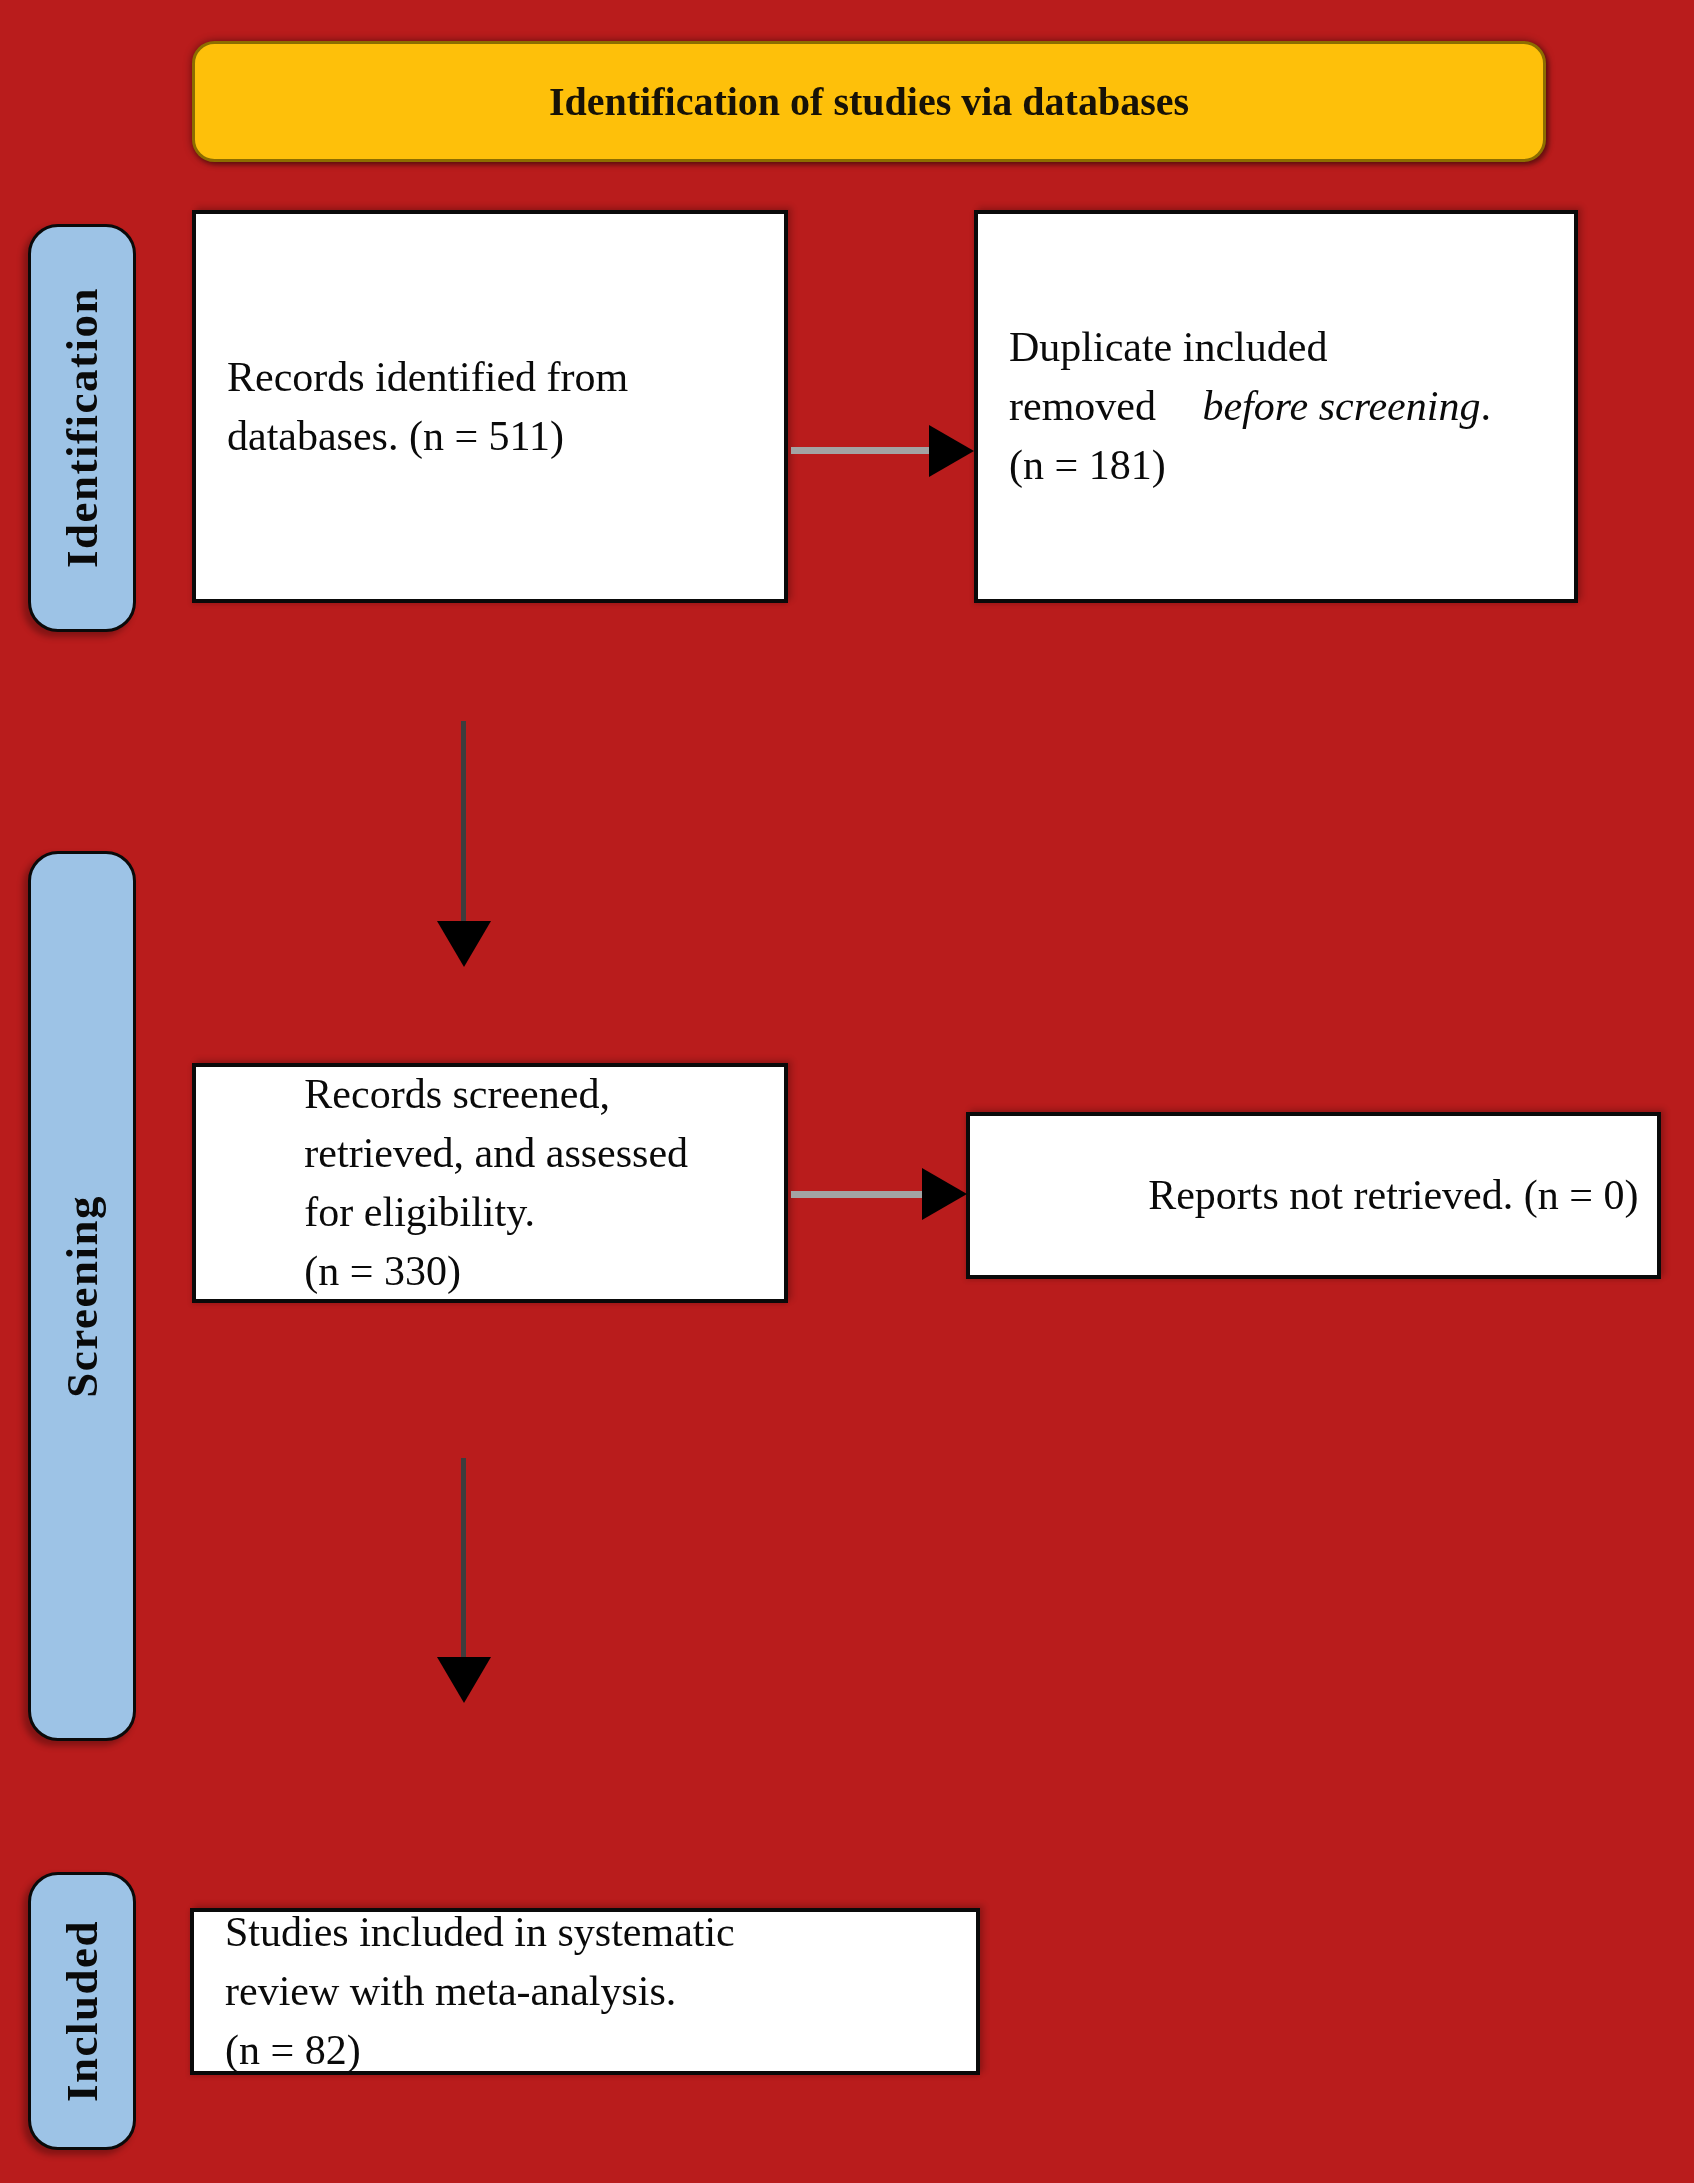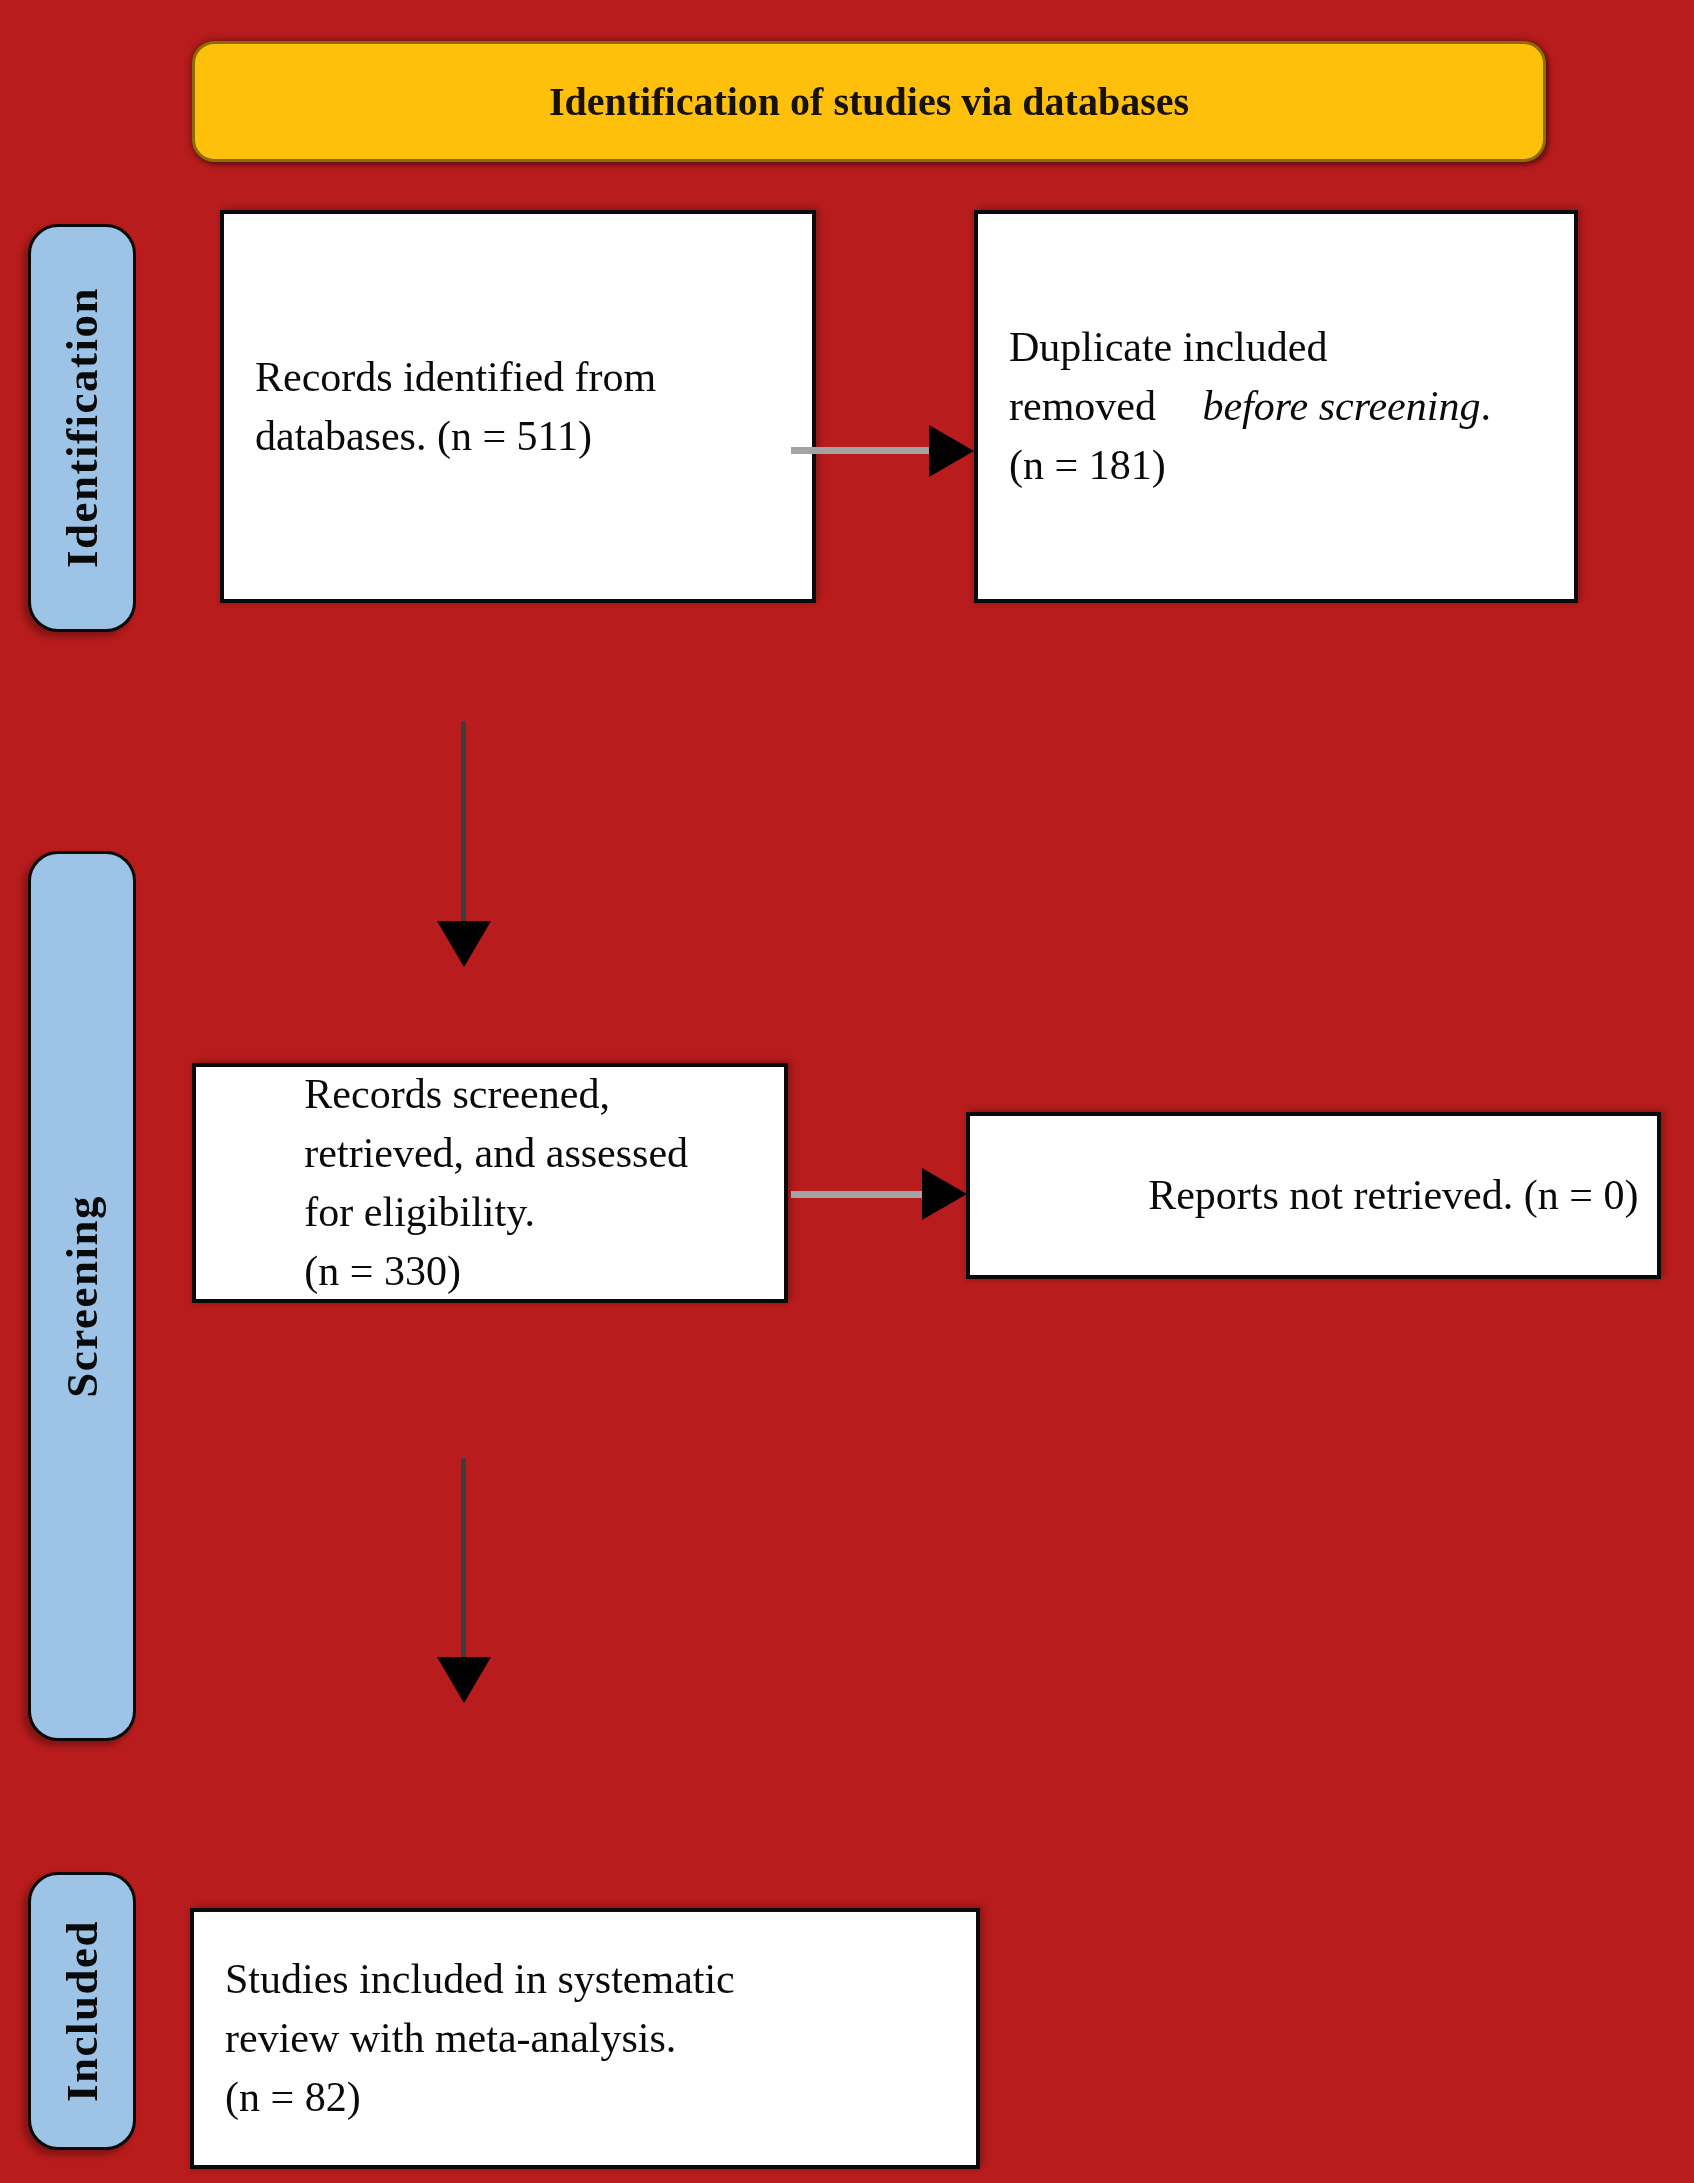--- a/index.html
+++ b/index.html
@@ -50,25 +50,25 @@
     position:absolute;box-sizing:border-box;
     background:var(--box-bg,#ffffff);
     border:4.5px solid var(--box-border,#0a0a0a);
     box-shadow:3.7px -3px 6px rgba(0,0,0,.20), -1.5px 2.2px 4.5px rgba(0,0,0,.12);
     display:flex;align-items:center;
     font-size:42px;line-height:1.4;
     padding:0 18.6px 0 31px;
   }
   .flow-box .box-text{white-space:nowrap;}
   .flow-box em{font-style:italic;margin-left:36px;}
-  .box-records-identified{left:192px;top:210px;width:596px;height:393px;margin-left:28px;}
+  .box-records-identified{left:192px;top:210px;width:596px;height:393px;}
   .box-duplicate-records{left:974px;top:210px;width:604px;height:393px;}
   .box-records-screened{left:192px;top:1063px;width:596px;height:240px;justify-content:center;}
   .box-reports-not-retrieved{left:966px;top:1112px;width:695px;height:167px;justify-content:flex-end;}
-  .box-studies-included{left:190px;top:1908px;width:790px;height:261px;}
+  .box-studies-included{left:190px;top:1908px;width:790px;height:167px;}
 
   
   .arrow-shaft-h{position:absolute;height:6.7px;background:var(--arrow-shaft-h,#a3a3a3);}
   .arrow-shaft-v{position:absolute;width:5.2px;background:var(--arrow-shaft-v,#3d3d3d);}
   .arrow-head-right{
     position:absolute;width:0;height:0;
     border-left:45px solid var(--arrow-head,#000);
     border-top:26px solid transparent;
     border-bottom:26px solid transparent;
   }

